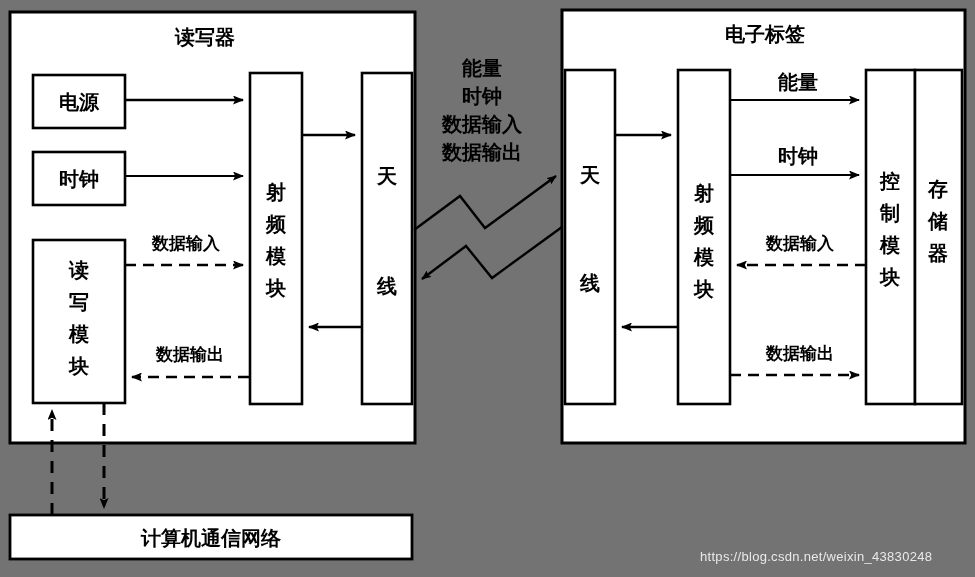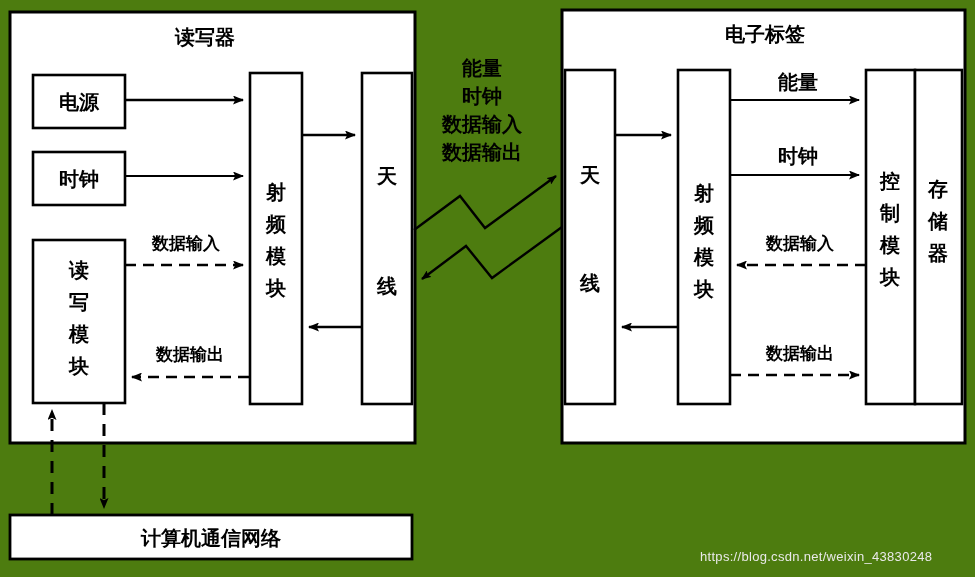--- a/index.html
+++ b/index.html
@@ -1,17 +1,17 @@
 <!DOCTYPE html>
 <html><head>
 <meta charset="utf-8">
 <style>
   html,body{margin:0;padding:0;background:#ffffff;}
   body{font-family:"DejaVu Sans","Liberation Sans",sans-serif;}
-  #stage{position:relative;width:975px;height:577px;background:#4d7c0f;overflow:hidden;}
+  #stage{position:relative;width:975px;height:577px;background:#737373;overflow:hidden;}
   #diagram{position:absolute;left:0;top:0;width:975px;height:577px;}
   .wm{
     position:absolute;left:700px;top:549px;
     font-family:"Liberation Sans","DejaVu Sans",sans-serif;
     font-size:13px;color:#e9e9e9;letter-spacing:.3px;white-space:nowrap;
     user-select:none;
   }
   svg text{font-family:"DejaVu Sans","Liberation Sans",sans-serif;fill:#000;}
   .lbl{font-size:20px;font-weight:bold;}
   .lbl-sm{font-size:17px;font-weight:bold;}

